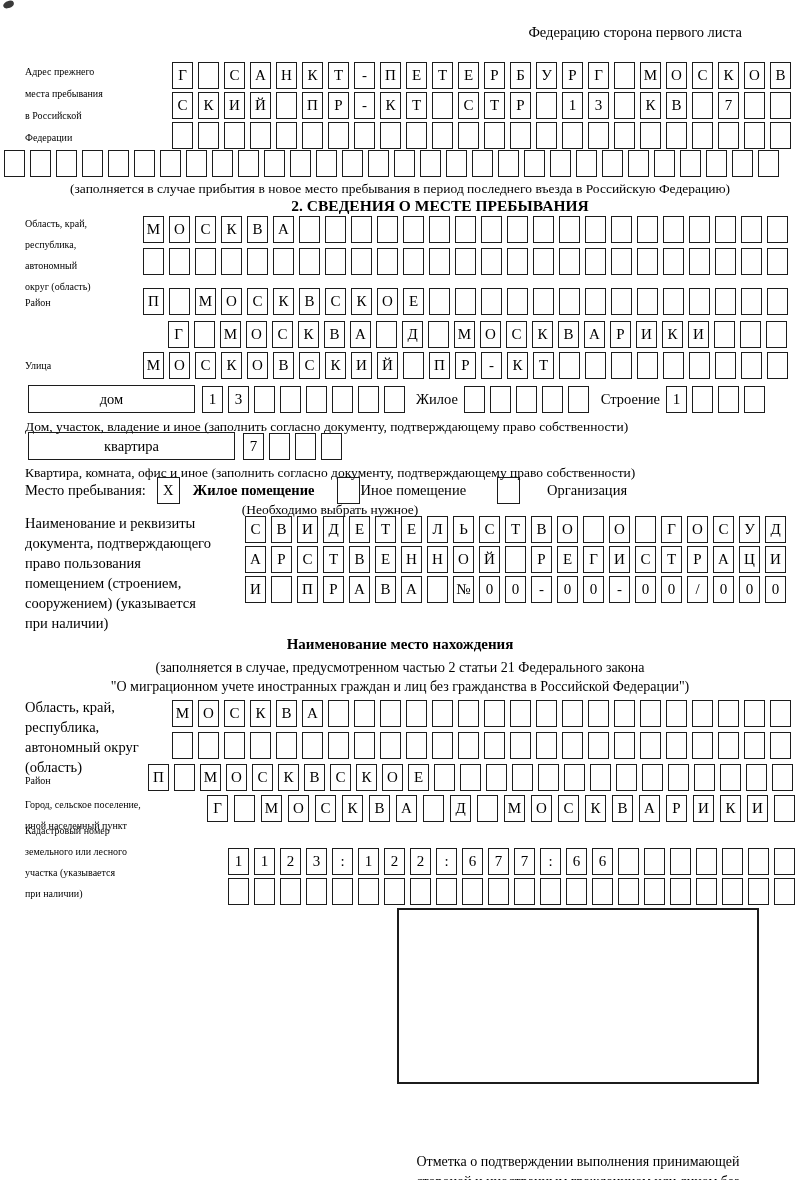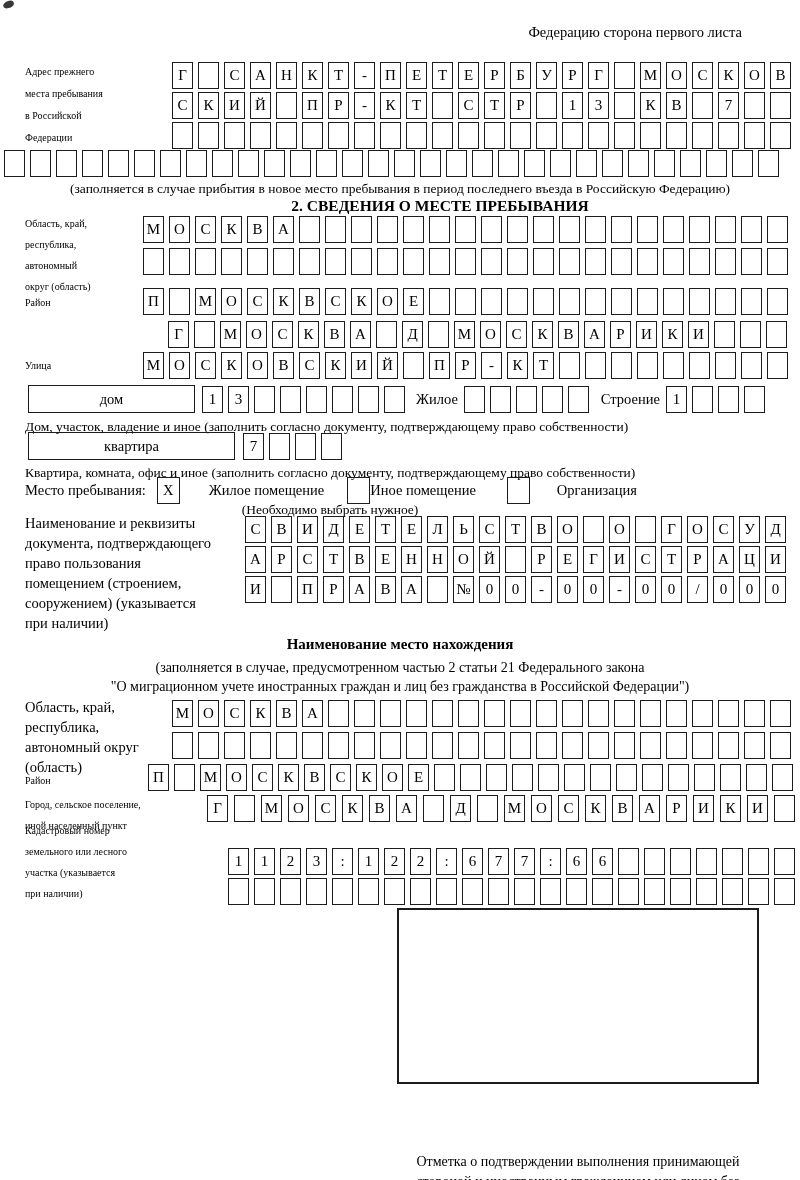--- a/index.html
+++ b/index.html
@@ -334,21 +334,21 @@
         <span class="cell"></span>
         <span class="cell"></span>
         <span class="cell"></span>
       </div>
   </div>
   <div class="abs cap" style="left:25px;top:464px;width:770px;">Квартира, комната, офис и иное (заполнить согласно документу, подтверждающему право собственности)</div>
 
   <div class="abs flexrow" style="left:25px;top:477px;">
     <span class="inlbl">Место пребывания:</span>
     <span class="chk" style="margin-left:11px;">X</span>
-    <span class="inlbl" style="margin-left:29px;">Жилое помещение</span>
+    <span class="inlbl" style="margin-left:13px;font-weight:bold;">Жилое помещение</span>
     <span class="chk" style="margin-left:23px;"></span>
     <span class="inlbl" style="">Иное помещение</span>
     <span class="chk" style="margin-left:31px;"></span>
     <span class="inlbl" style="margin-left:27px;">Организация</span>
   </div>
   <div class="abs cap center" style="left:130px;top:501px;width:400px;">(Необходимо выбрать нужное)</div>
 
   <div class="abs lbl20" style="left:25px;top:513px;width:218px;">Наименование и реквизиты
 документа, подтверждающего
 право пользования

